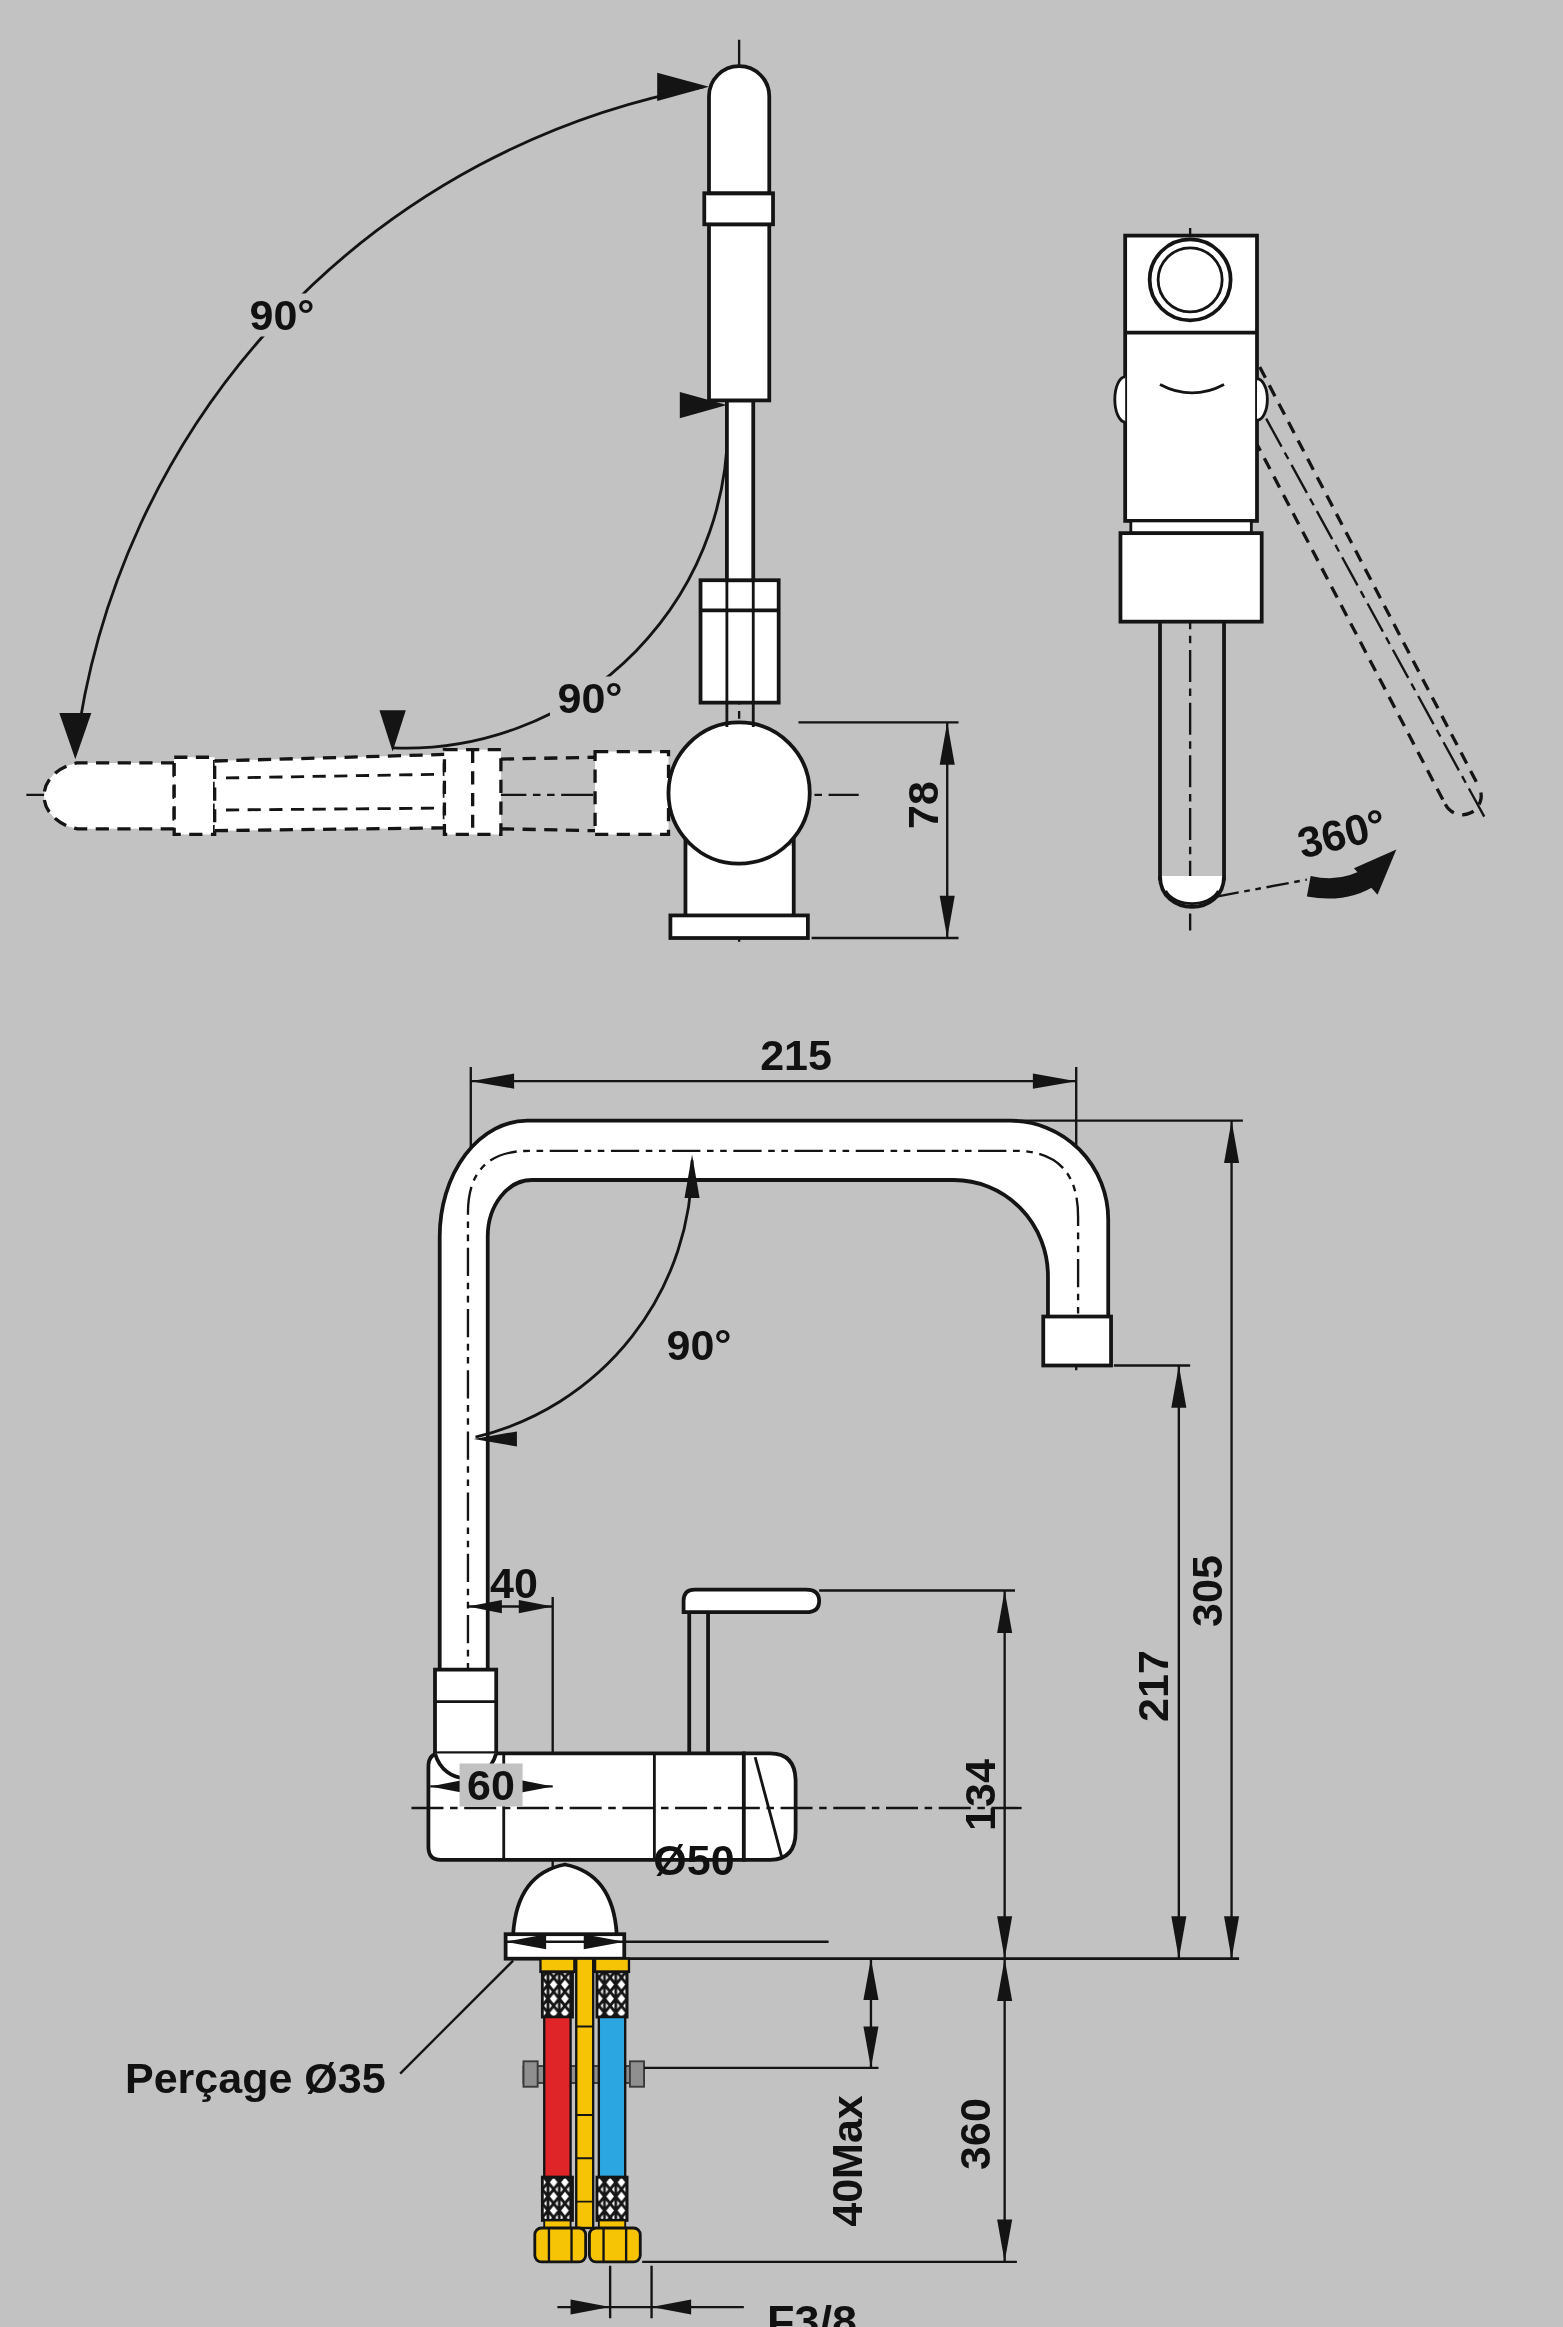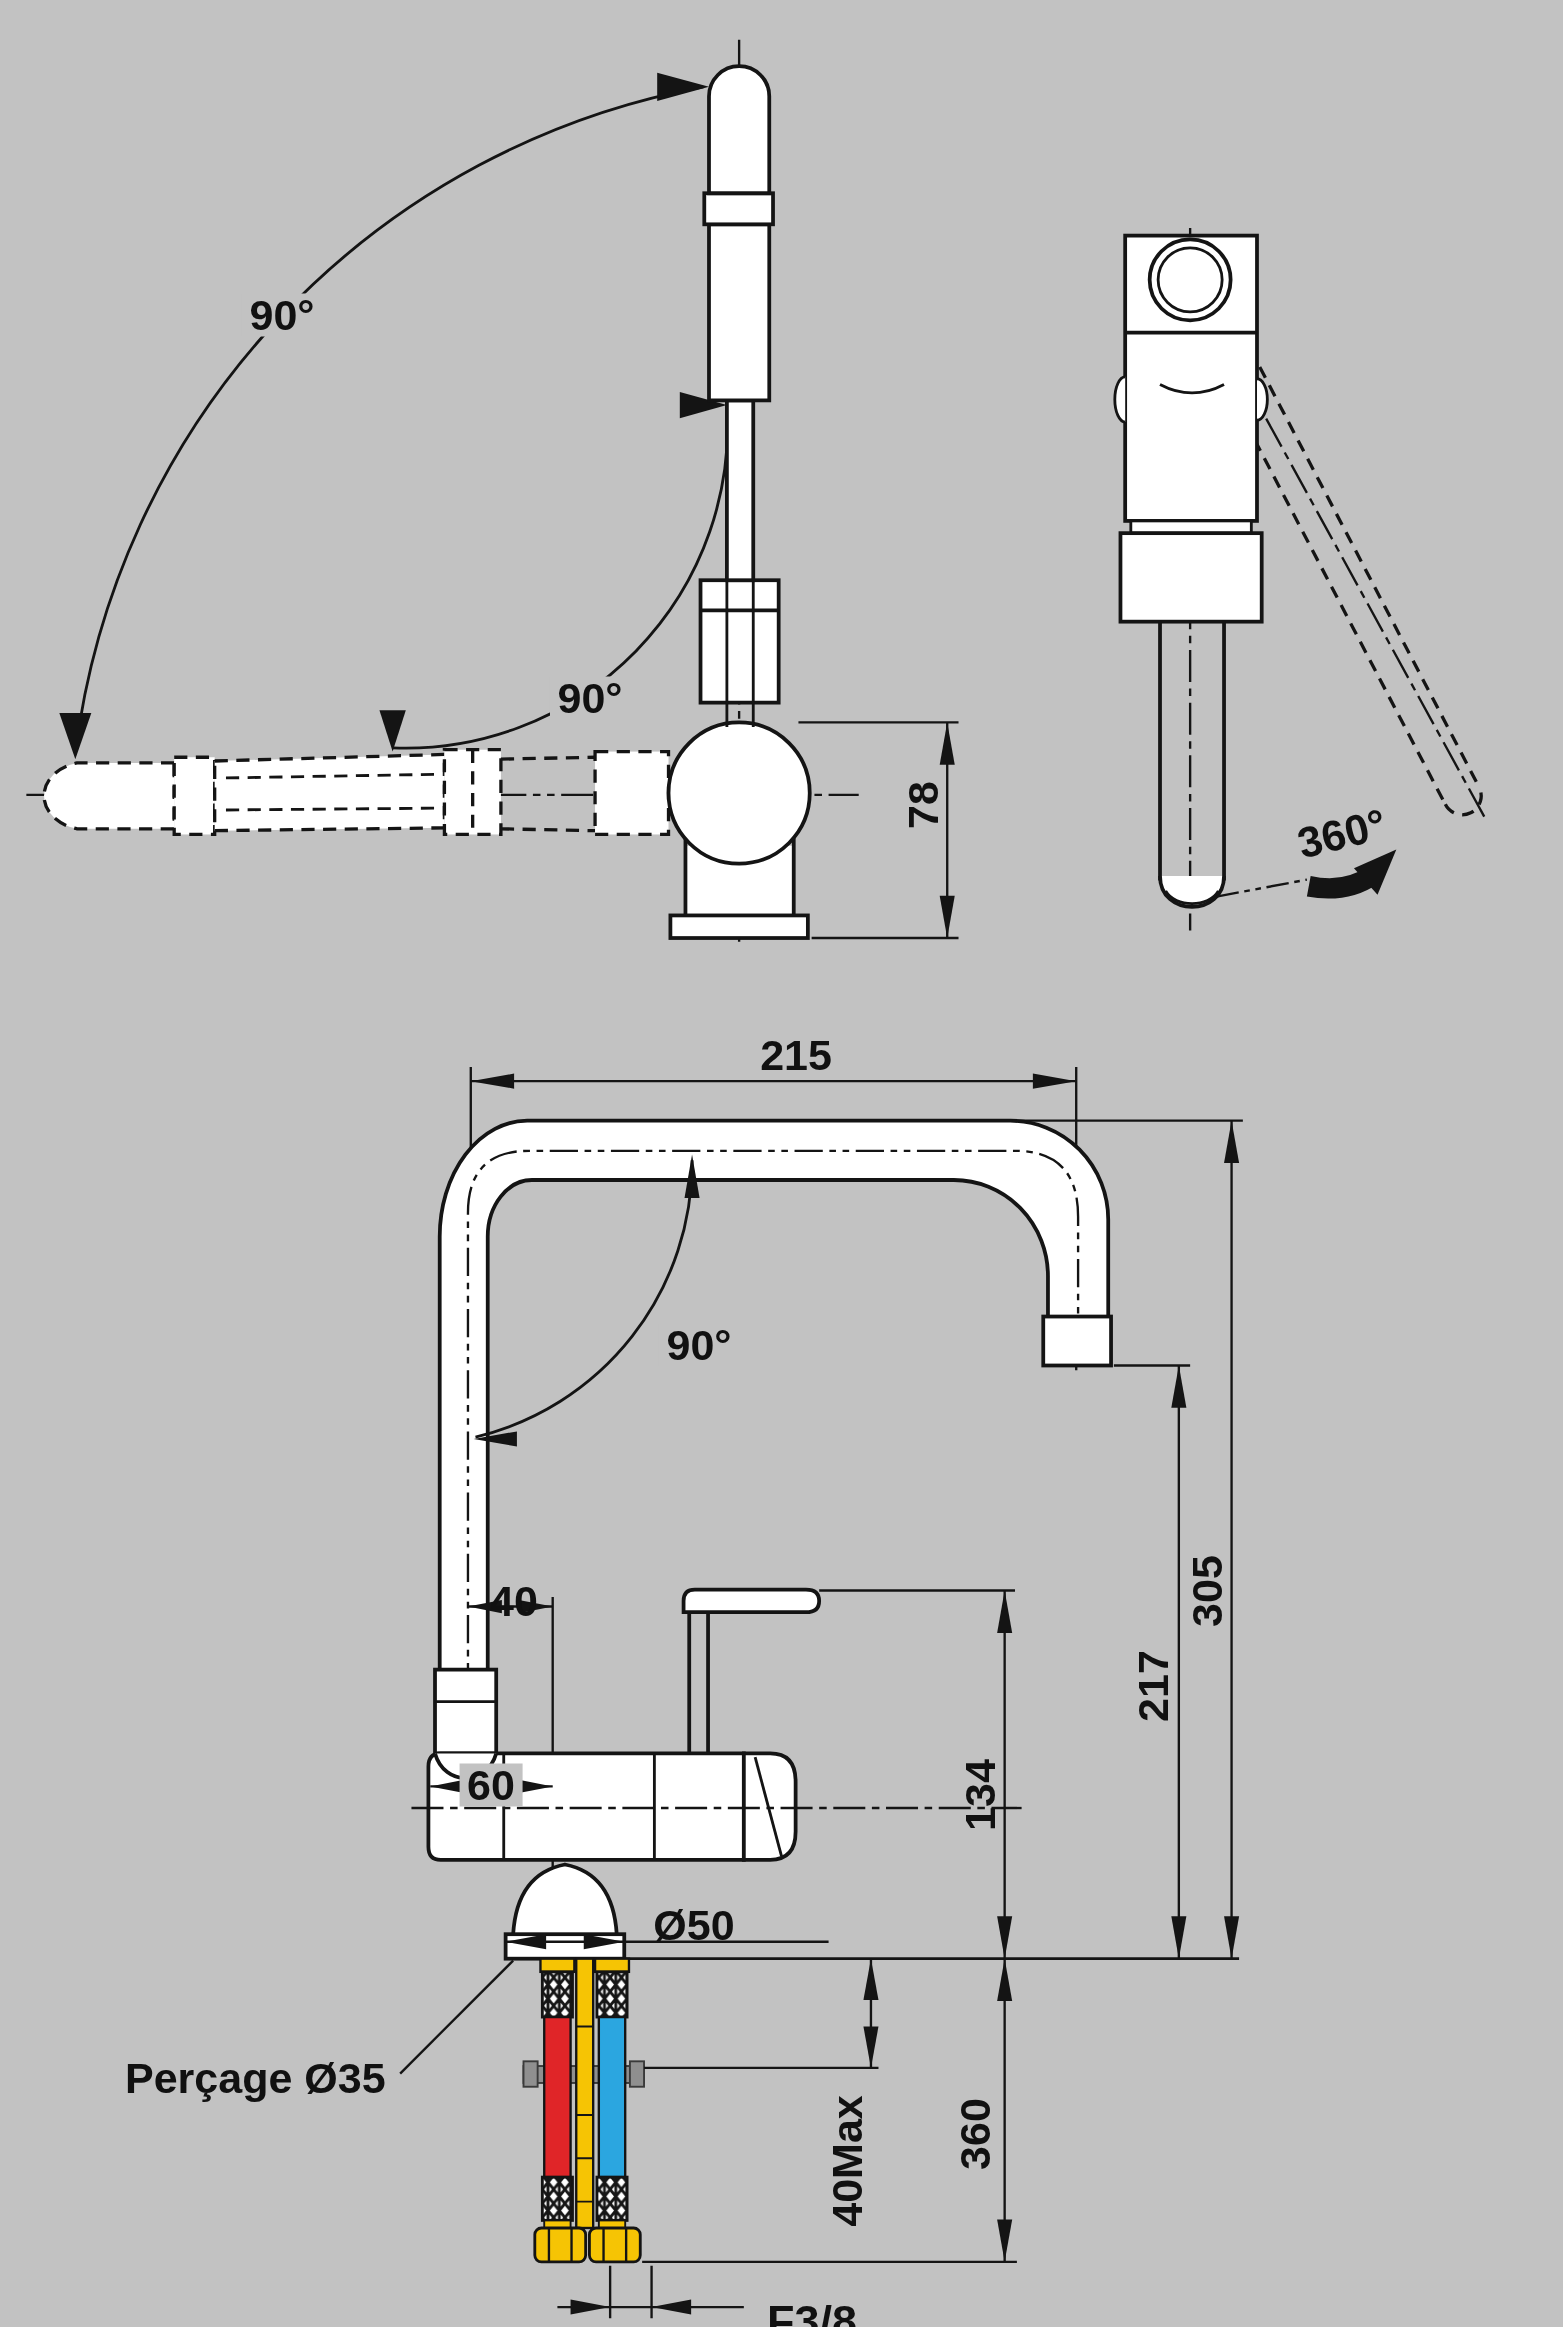--- a/index.html
+++ b/index.html
@@ -241,25 +241,25 @@
     </g>
   </g>
 </svg>
 
 <div class="lbl bg" style="left:282px;top:315px;">90°</div>
 <div class="lbl bg" style="left:590px;top:698px;">90°</div>
 <div class="lbl rot" style="left:923px;top:805px;">78</div>
 <div class="lbl tilt" style="left:1342px;top:834px;">360°</div>
 <div class="lbl" style="left:796px;top:1055px;">215</div>
 <div class="lbl bg" style="left:699px;top:1345px;">90°</div>
-<div class="lbl" style="left:514px;top:1583px;margin-top:18px;">40</div>
+<div class="lbl" style="left:514px;top:1583px;">40</div>
 <div class="lbl bg" style="left:491px;top:1785px;">60</div>
 <div class="lbl rot" style="left:1207px;top:1591px;">305</div>
 <div class="lbl rot" style="left:1153px;top:1686px;">217</div>
 <div class="lbl rot" style="left:980px;top:1795px;">134</div>
-<div class="lbl" style="left:694px;top:1925px;text-align:center;">Ø50</div>
+<div class="lbl" style="left:694px;top:1860px;text-align:center;">Ø50</div>
 <div class="lbl leftal" style="left:125px;top:2078px;">Perçage Ø35</div>
 <div class="lbl rot" style="left:847px;top:2161px;">40Max</div>
 <div class="lbl rot" style="left:975px;top:2134px;">360</div>
 <div class="lbl big" style="left:812px;top:2301px;margin-top:20px;">F3/8</div>
 
 </div>
 
 
 </body></html>

